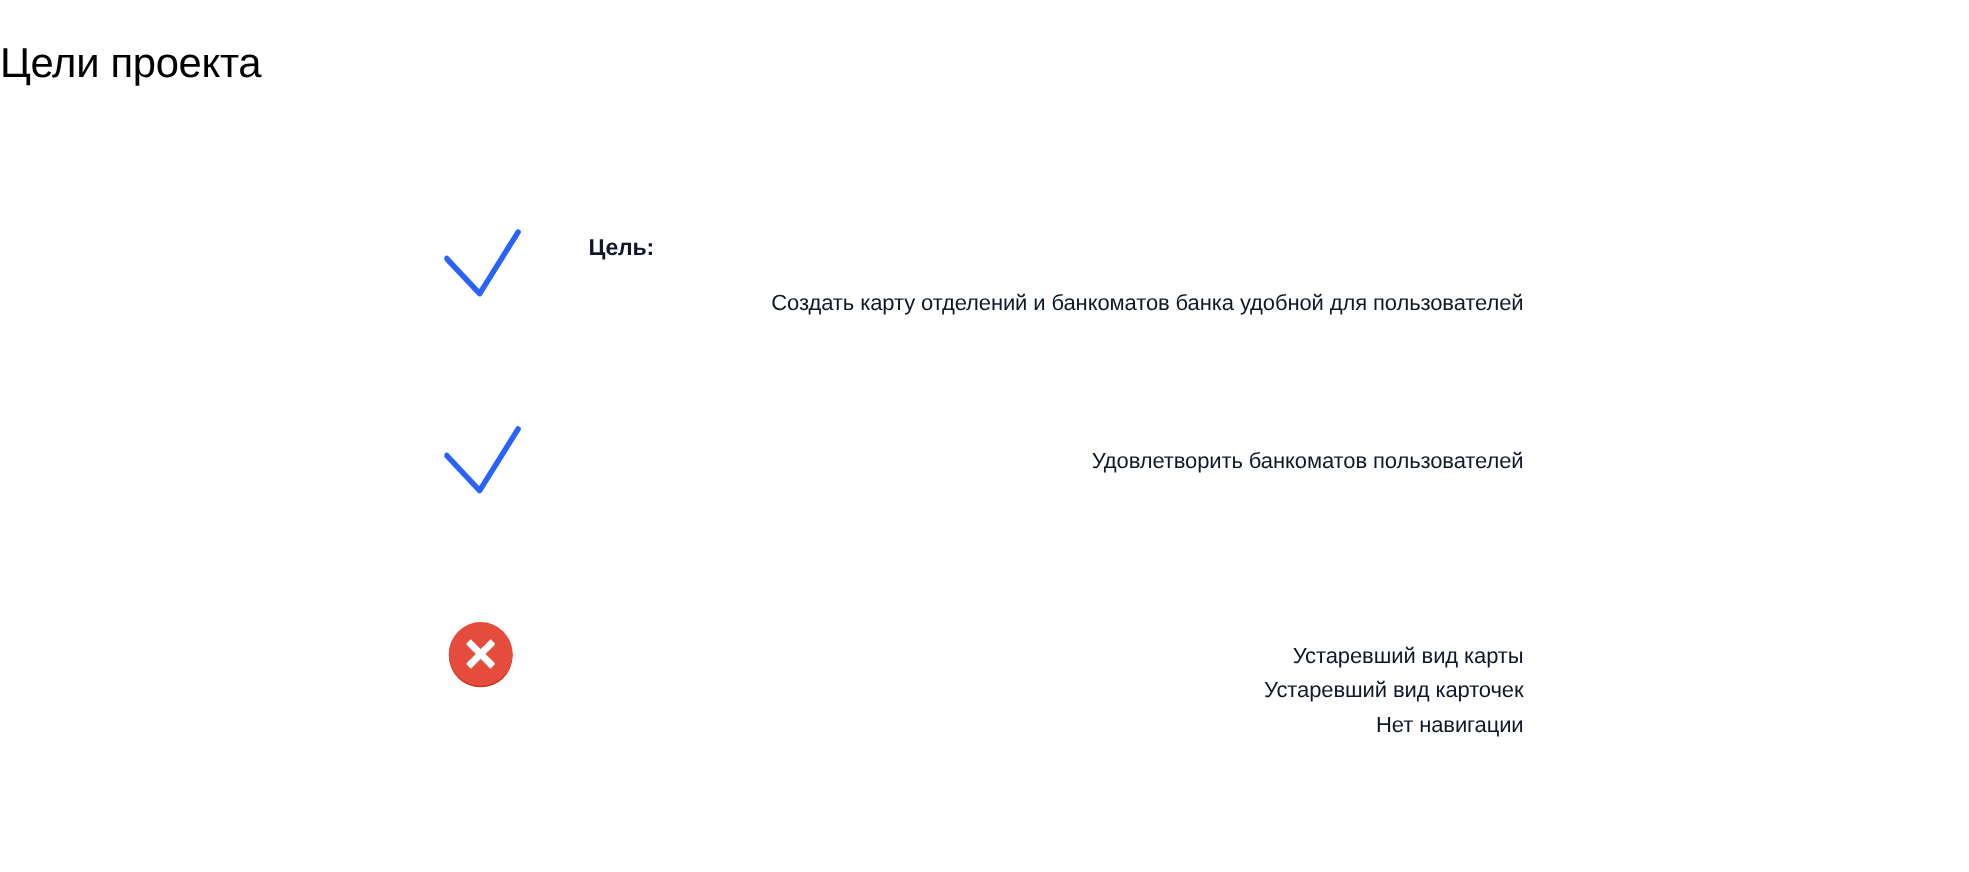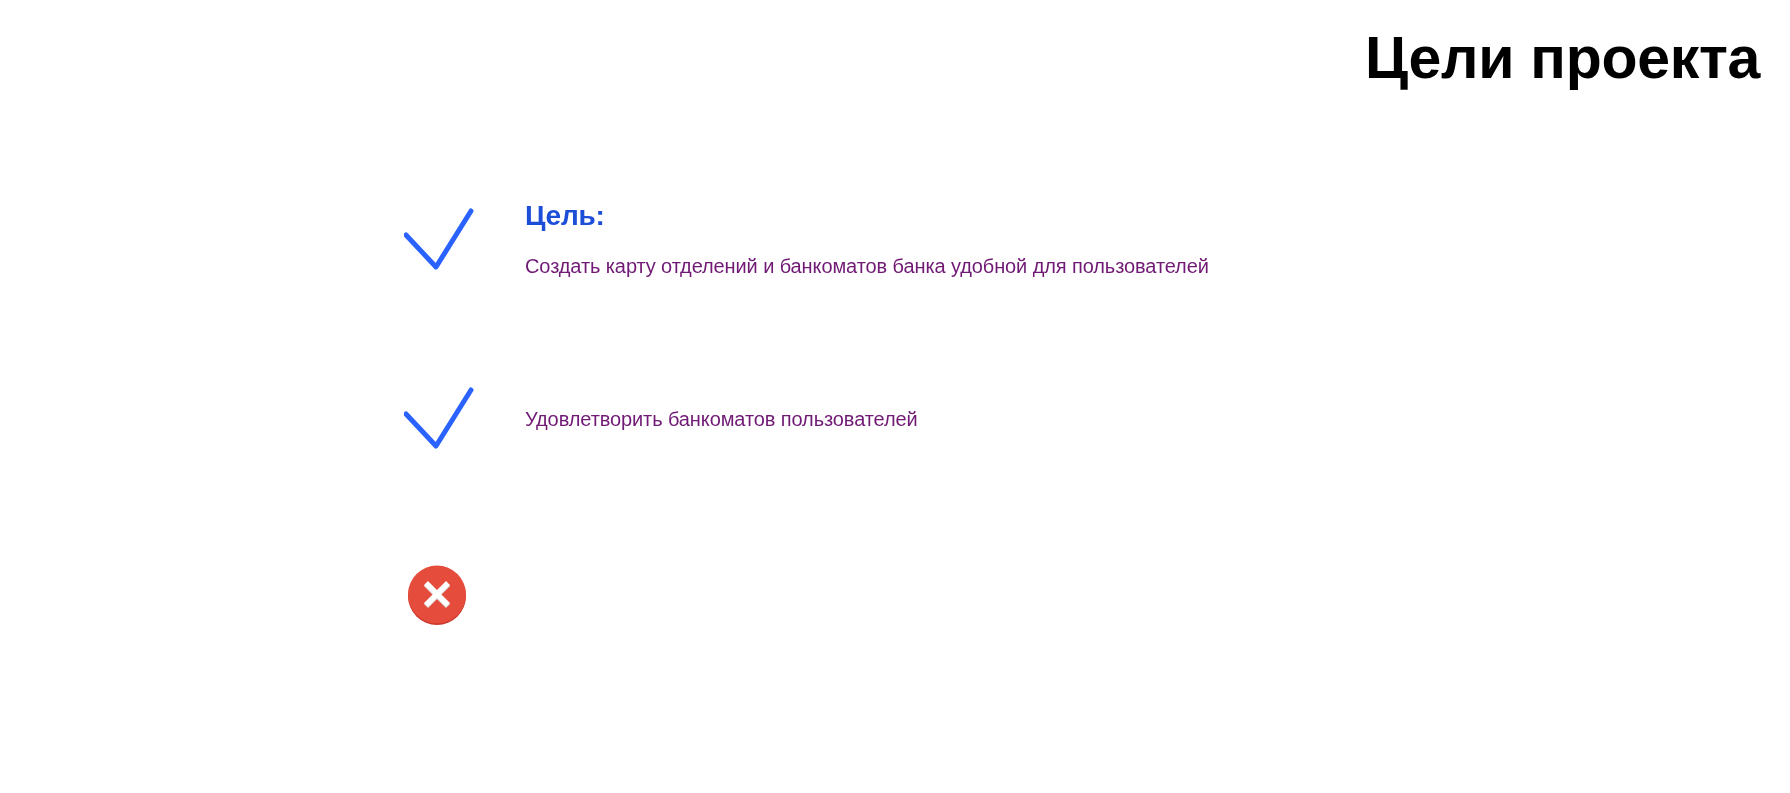--- a/index.html
+++ b/index.html
@@ -13,23 +13,23 @@
       position: relative;
       overflow: hidden;
       font-family: "Liberation Sans", "DejaVu Sans", sans-serif;
       color: #111111;
     }
     .page-title {
       position: absolute;
       left: 0;
       top: 25px;
       width: 1760px;
-      text-align: right;
-      font-size: 59px;
-      font-weight: bold;
+      text-align: left;
+      font-size: 38px;
+      font-weight: normal;
       line-height: 66px;
       color: #000000;
       margin: 0;
       letter-spacing: -0.3px;
     }
     .goal-item {
       position: absolute;
       left: 400px;
       width: 1000px;
     }
@@ -42,33 +42,34 @@
     .goal-icon svg {
       display: block;
     }
     .goal-text {
       position: absolute;
       left: 125px;
       top: 0;
       width: 860px;
     }
     .goal-heading {
-      font-size: 28px;
+      font-size: 21px;
       font-weight: bold;
       line-height: 26px;
-      margin: 0;
-      color: #1d4ed8;
+      margin: 10px;
+      color: #0f172a;
       letter-spacing: -0.2px;
     }
     .goal-body {
       margin: 22px 0 0 0;
       font-size: 20px;
       line-height: 31px;
-      color: #701a75;
+      color: #0f172a;
       letter-spacing: -0.1px;
+      text-align: right;
     }
     .goal-body .line {
       display: block;
     }
   </style>
 </head>
 <body>
 
 <h1 class="page-title">Цели проекта</h1>
 
@@ -102,14 +103,19 @@
 <div class="goal-item" style="top:560px;">
   <div class="goal-icon" style="top:5px; left:7px; width:60px; height:60px;">
     <svg width="60" height="60" viewBox="0 0 60 60">
       <circle cx="30" cy="31" r="29" fill="#c9372a"></circle>
       <circle cx="30" cy="29.5" r="29" fill="#e64c3c"></circle>
       <path d="M19 19 L41 41 M41 19 L19 41" stroke="#d9d9d9" stroke-width="6" stroke-linecap="butt"></path>
       <path d="M19 18 L41 40 M41 18 L19 40" stroke="#ffffff" stroke-width="5.5" stroke-linecap="butt"></path>
     </svg>
   </div>
   <div class="goal-text">
+    <p class="goal-body">
+      <span class="line">Устаревший вид карты</span>
+      <span class="line">Устаревший вид карточек</span>
+      <span class="line">Нет навигации</span>
+    </p>
   </div>
 </div>
 
 </body></html>

